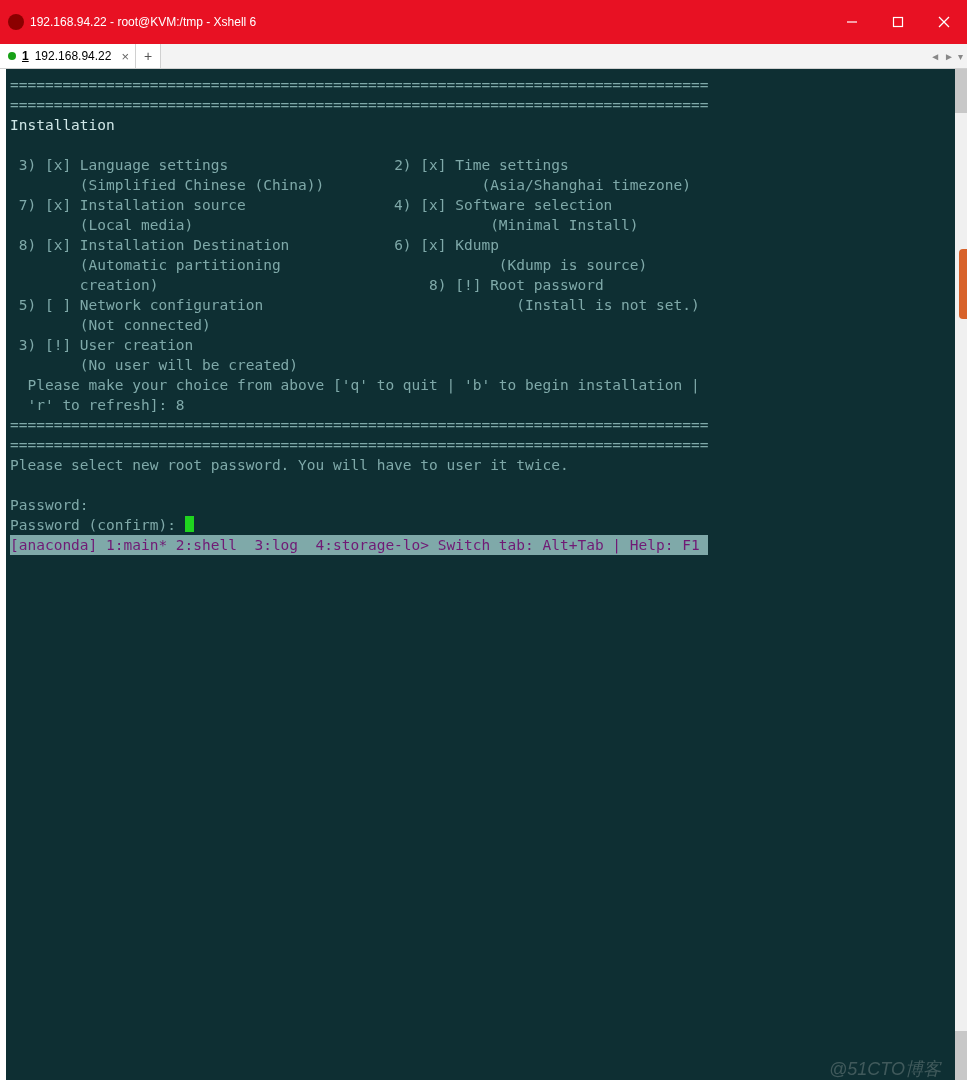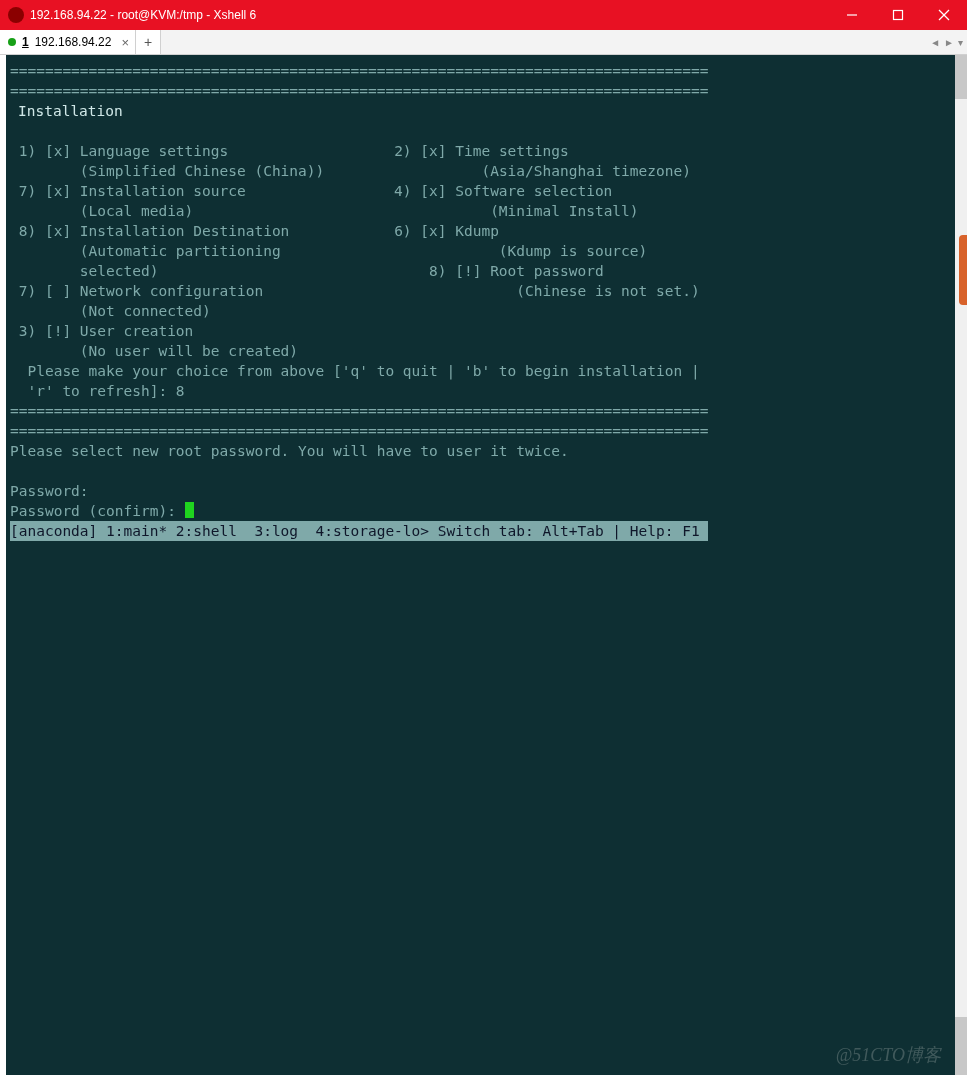--- a/index.html
+++ b/index.html
@@ -1,38 +1,38 @@
 <!DOCTYPE html>
 <html><head>
 <meta charset="utf-8">
 <style>
   html,body{margin:0;padding:0;width:967px;height:1080px;background:#ffffff;font-family:"Segoe UI",Arial,sans-serif;overflow:hidden;}
-  .titlebar{height:30px;background:#e81123;display:flex;align-items:center;color:#fff;font-size:12px;}
+  .titlebar{height:44px;background:#e81123;display:flex;align-items:center;color:#fff;font-size:12px;}
   .tb-icon{width:16px;height:16px;margin:0 6px 0 8px;border-radius:50%;background:#8b0000;position:relative;}
   .tb-title{flex:0 0 auto;color:#fff;}
   .tb-spacer{flex:1 1 auto;}
   .tb-btn{width:46px;height:30px;display:flex;align-items:center;justify-content:center;color:#fff;font-size:12px;}
   .tb-btn svg{stroke:#fff;}
   .tabbar{height:24px;background:#f3f3f3;border-bottom:1px solid #d0d0d0;display:flex;align-items:stretch;}
   .tab{display:flex;align-items:center;background:#fff;border-right:1px solid #d0d0d0;padding:0 6px 0 8px;font-size:12px;gap:6px;min-width:120px;}
   .tab .dot{width:8px;height:8px;border-radius:50%;background:#17a017;}
   .tab .num{font-weight:bold;text-decoration:underline;}
   .tab .close{color:#666;font-size:13px;margin-left:4px;}
   .newtab{width:24px;display:flex;align-items:center;justify-content:center;border-right:1px solid #d0d0d0;color:#555;font-size:14px;background:#fff;}
   .arrows{margin-left:auto;display:flex;align-items:center;padding:0 4px;gap:4px;color:#888;font-size:10px;}
   .arrows span{display:inline-block;}
   .termwrap{position:relative;height:1026px;background:#fff;}
   .term{position:absolute;left:6px;right:12px;top:0;bottom:6px;background:#0e2f33;overflow:hidden;}
   pre.content{margin:0;padding:6px 4px 0 4px;font-family:"Consolas","DejaVu Sans Mono","Menlo",monospace;font-size:14.5px;line-height:20px;color:#7fa9a9;white-space:pre;}
-  .hdr{color:#cfe7e7;margin-left:8px;}
-  .statusline{display:inline-block;background:#7fa9a9;color:#0f172a;}
+  .hdr{color:#cfe7e7;}
+  .statusline{display:inline-block;background:#7fa9a9;color:#701a75;}
   .cursor{display:inline-block;width:9px;height:16px;background:#1fd41f;vertical-align:text-bottom;margin-bottom:1px;}
   .scrollbar{position:absolute;right:0;top:0;bottom:6px;width:12px;background:#f0f0f0;}
   .scrollthumb{position:absolute;right:0;width:12px;background:#c8c8c8;}
-  .watermark{position:absolute;right:14px;bottom:8px;color:#6a7d7d;font-size:18px;font-style:italic;font-family:Liberation Serif, serif;opacity:.55;}
+  .watermark{position:absolute;right:14px;bottom:8px;color:#6a7d7d;font-size:18px;font-style:italic;font-family:Liberation Sans, sans-serif;opacity:.55;}
   .sidegrip{position:absolute;right:0;top:180px;width:8px;height:70px;background:#d8622a;border-radius:4px 0 0 4px;}
 </style>
 </head>
 <body>
 
 <div class="titlebar">
   <div class="tb-icon"></div>
   <div class="tb-title">192.168.94.22 - root@KVM:/tmp - Xshell 6</div>
   <div class="tb-spacer"></div>
   <div class="tb-btn">
@@ -67,28 +67,28 @@
     <span>▾</span>
   </div>
 </div>
 
 <div class="termwrap">
   <div class="term">
 <pre class="content"><span>================================================================================</span>
 <span>================================================================================</span>
 <span class="hdr">Installation</span>
 
-<span> 1) [x] Language settings</span>                   <span>2) [x] Time settings</span>
+<span> 3) [x] Language settings</span>                   <span>2) [x] Time settings</span>
 <span>        (Simplified Chinese (China))</span>           <span>       (Asia/Shanghai timezone)</span>
 <span> 7) [x] Installation source</span>                 <span>4) [x] Software selection</span>
 <span>        (Local media)</span>                           <span>       (Minimal Install)</span>
 <span> 8) [x] Installation Destination</span>            <span>6) [x] Kdump</span>
 <span>        (Automatic partitioning</span>                  <span>       (Kdump is source)</span>
-<span>        selected)</span>                               <span>8) [!] Root password</span>
-<span> 7) [ ] Network configuration</span>                      <span>       (Chinese is not set.)</span>
+<span>        creation)</span>                               <span>8) [!] Root password</span>
+<span> 5) [ ] Network configuration</span>                      <span>       (Install is not set.)</span>
 <span>        (Not connected)</span>
 <span> 3) [!] User creation</span>
 <span>        (No user will be created)</span>
 <span>  Please make your choice from above ['q' to quit | 'b' to begin installation |</span>
 <span>  'r' to refresh]: 8</span>
 <span>================================================================================</span>
 <span>================================================================================</span>
 <span>Please select new root password. You will have to user it twice.</span>
 
 <span>Password: </span>

